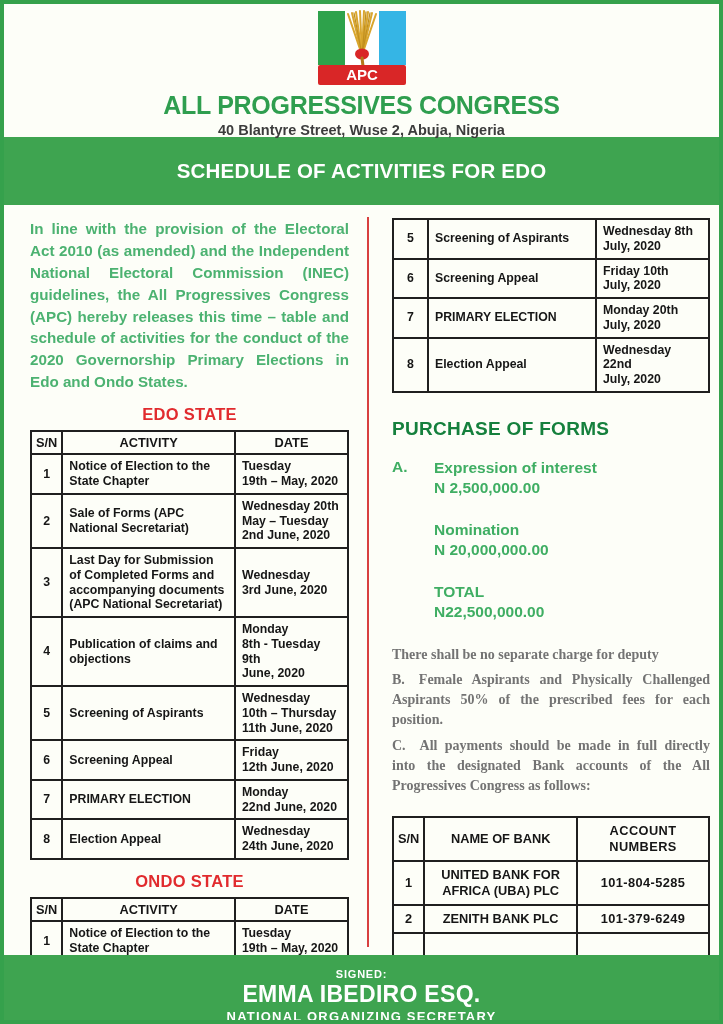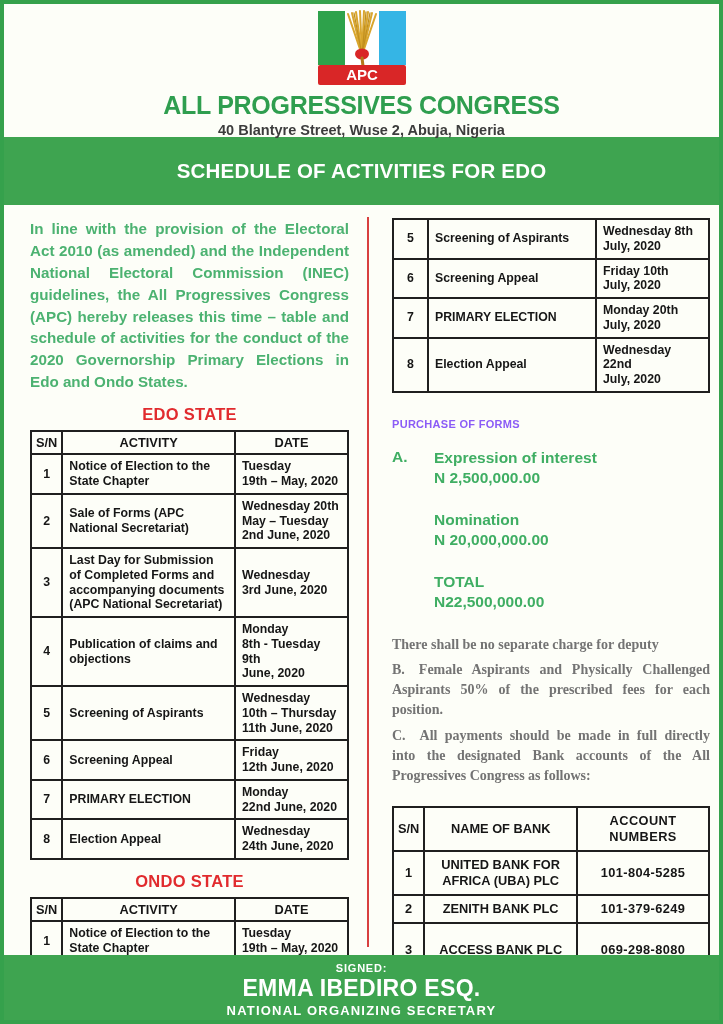--- a/index.html
+++ b/index.html
@@ -48,21 +48,21 @@
   }
   table.sched th { text-align:center; font-size:12.8px; padding:3px 4px; }
   td.c-sn { text-align:center; width:30px; padding:4px 2px; }
   td.c-date, th.h-date { width:113px; }
   td.c-date { white-space:pre-line; }
   .cont-table td.c-sn { width:35px; }
   .cont-table { margin-top:13px; }
   .cont-table td { height:38px; }
   
   .purchase-title {
-    color:#8b5cf6; font-weight:800; font-size:11px; letter-spacing:0.3px;
+    color:#15803d; font-weight:800; font-size:19px; letter-spacing:0.3px;
     margin-top:25px;
   }
   .price-list { margin-top:18px; color:#3fae63; font-weight:700; font-size:15.5px; }
   .price-item { display:flex; margin-bottom:22px; }
   .price-letter { width:42px; flex:0 0 42px; }
   .price-label { line-height:1.3; }
   .price-amount { line-height:1.3; }
   .note { color:#737373; font-size:14px; font-weight:600; line-height:1.42; text-align:justify;font-family:Liberation Serif, serif; }
   .note + .note { margin-top:6px; }
   
@@ -71,21 +71,21 @@
     border:2px solid #1f1f1f; color:#161616; font-weight:700; text-align:center;
     font-size:12.8px; line-height:1.25; padding:5px 4px;
   }
   table.bank td.b-sn { width:30px; }
   table.bank th.h-acct, table.bank td.b-acct { width:132px; letter-spacing:0.4px; }
   table.bank tr:nth-child(3) td { height:54px; }
   
   .footer {
     position:absolute; left:-4px; right:-4px; bottom:-4px; height:69px;
     background:#3ea450; color:#ffffff; text-align:center;
-    display:flex; flex-direction:column; justify-content:center;
+    display:flex; flex-direction:column; justify-content:flex-end;
   }
   .signed { font-size:11px; font-weight:700; letter-spacing:0.8px; }
   .sig-name { font-size:23px; font-weight:800; letter-spacing:0.3px; margin-top:1px; }
   .sig-role { font-size:13px; font-weight:600; letter-spacing:1.2px; margin-top:1px; }
 </style>
 </head>
 <body>
 
 <div class="page">
 

